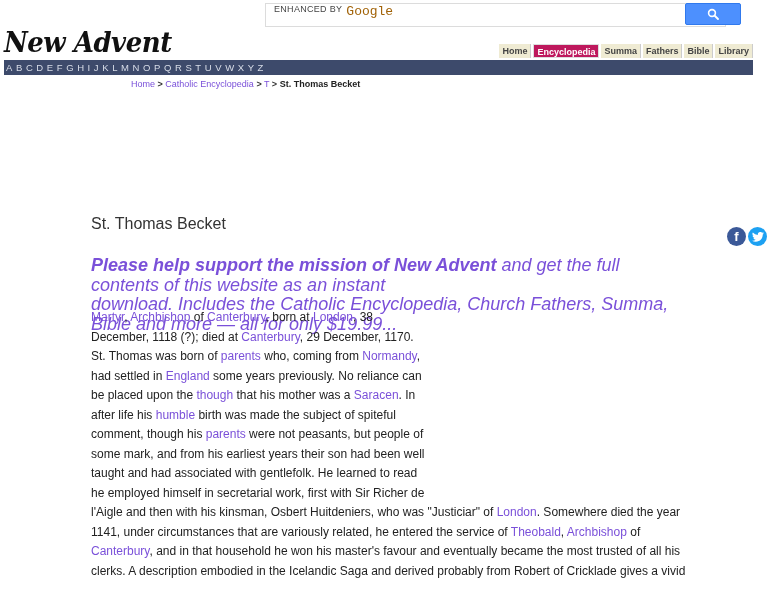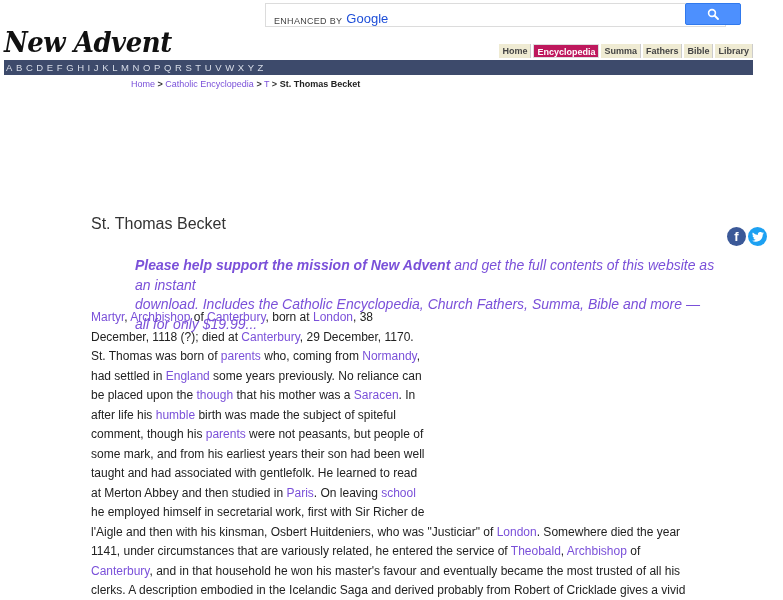--- a/index.html
+++ b/index.html
@@ -1,22 +1,22 @@
 <!DOCTYPE html>
 <html><head>
 <meta charset="utf-8">
 <style>
   * { box-sizing: border-box; }
   html, body { margin: 0; padding: 0; background: #ffffff; }
   body { width: 783px; height: 600px; overflow: hidden; position: relative; font-family: "Liberation Sans", sans-serif; color: #222; }
 
   
-  .search-box { position: absolute; left: 265px; top: 3px; width: 461px; height: 24px; border: 1px solid #dcdcdc; background: #fff; display: flex; align-items: flex-end; padding-left: 8px; }
+  .search-box { position: absolute; left: 265px; top: 3px; width: 461px; height: 24px; border: 1px solid #dcdcdc; background: #fff; display: flex; align-items: flex-start; padding-left: 8px; }
   .search-enhanced { font-size: 9px; color: #444; letter-spacing: 0.3px; font-family: "Liberation Sans", sans-serif; }
-  .search-google { font-size: 13px; color: #1d4ed8; margin-left: 4px; font-family: Liberation Sans, sans-serif; }
+  .search-google { font-size: 13px; color: #a16207; margin-left: 4px; font-family: Liberation Mono, monospace; }
   .search-btn { position: absolute; left: 685px; top: 3px; width: 56px; height: 22px; background: #4d90fe; border: 1px solid #3079ed; border-radius: 2px; display: flex; align-items: center; justify-content: center; cursor: pointer; }
 
   
   .logo { position: absolute; left: 4px; top: 28px; font-family: "DejaVu Serif", serif; font-weight: bold; font-size: 26px; color: #111; letter-spacing: -0.5px; line-height: 30px; transform: scaleY(1.05); font-style: italic; }
 
   
   .topnav { position: absolute; right: 30px; top: 44px; display: flex; gap: 2px; }
   .topnav .tab { background: #efebd3; color: #444; font-size: 9px; font-weight: bold; padding: 2px 3px; border-right: 1px solid #ccc; height: 14px; line-height: 11px; cursor: pointer; }
   .topnav .tab.active { background: #be185d; color: #fff; border: 1px solid #ddd; }
 
@@ -33,21 +33,21 @@
   
   .page-title { position: absolute; left: 91px; top: 215px; font-size: 16px; color: #333; font-weight: normal; margin: 0; font-family: "Liberation Sans", sans-serif; }
 
   
   .social { position: absolute; left: 727px; top: 227px; display: flex; gap: 2px; }
   .social .circ { width: 19px; height: 19px; border-radius: 50%; display: flex; align-items: center; justify-content: center; color: #fff; font-weight: bold; font-size: 13px; cursor: pointer; }
   .social .fb { background: #3b5998; }
   .social .tw { background: #1da1f2; }
 
   
-  .promo { position: absolute; left: 91px; top: 256px; width: 580px; font-size: 14px; line-height: 19.5px; color: #7a50d9; font-style: italic; margin-left: 44px; }
+  .promo { position: absolute; left: 91px; top: 256px; width: 580px; font-size: 18px; line-height: 19.5px; color: #7a50d9; font-style: italic; }
   .promo b { font-weight: bold; }
 
   
   .article { position: absolute; left: 91px; top: 308px; font-size: 12px; line-height: 19.5px; color: #222; }
   .article .line { white-space: nowrap; height: 19.5px; }
   .article a { color: #7a50d9; text-decoration: none; cursor: pointer; }
 </style>
 </head>
 <body>
 
@@ -133,19 +133,18 @@
 <div class="article" id="article">
     <div class="line"><a>Martyr</a><span>, </span><a>Archbishop</a><span> of </span><a>Canterbury</a><span>, born at </span><a>London</a><span>, 38</span></div>
     <div class="line"><span>December, 1118 (?); died at </span><a>Canterbury</a><span>, 29 December, 1170.</span></div>
     <div class="line"><span>St. Thomas was born of </span><a>parents</a><span> who, coming from </span><a>Normandy</a><span>,</span></div>
     <div class="line"><span>had settled in </span><a>England</a><span> some years previously. No reliance can</span></div>
     <div class="line"><span>be placed upon the </span><a>though</a><span> that his mother was a </span><a>Saracen</a><span>. In</span></div>
     <div class="line"><span>after life his </span><a>humble</a><span> birth was made the subject of spiteful</span></div>
     <div class="line"><span>comment, though his </span><a>parents</a><span> were not peasants, but people of</span></div>
     <div class="line"><span>some mark, and from his earliest years their son had been well</span></div>
     <div class="line"><span>taught and had associated with gentlefolk. He learned to read</span></div>
-    <div class="line"><span>at Merton Abbey and then studied in </span><a>Paris</a><span>. On leaving </span><a>school</a></div>
     <div class="line"><span>he employed himself in secretarial work, first with Sir Richer de</span></div>
     <div class="line"><span>l'Aigle and then with his kinsman, Osbert Huitdeniers, who was "Justiciar" of </span><a>London</a><span>. Somewhere died the year</span></div>
     <div class="line"><span>1141, under circumstances that are variously related, he entered the service of </span><a>Theobald</a><span>, </span><a>Archbishop</a><span> of</span></div>
     <div class="line"><a>Canterbury</a><span>, and in that household he won his master's favour and eventually became the most trusted of all his</span></div>
     <div class="line"><span>clerks. A description embodied in the Icelandic Saga and derived probably from Robert of Cricklade gives a vivid</span></div>
   </div>
 
 </body></html>

